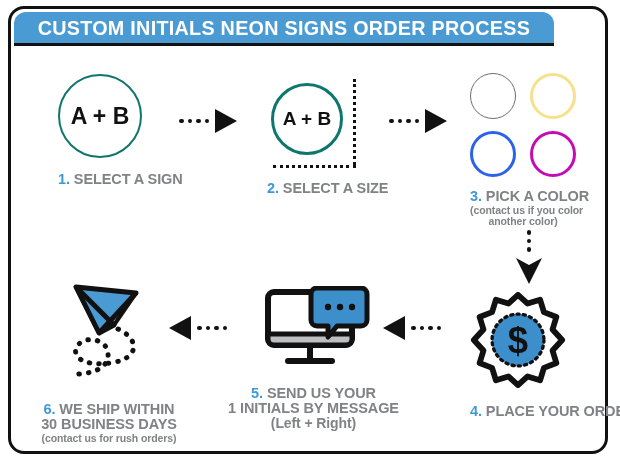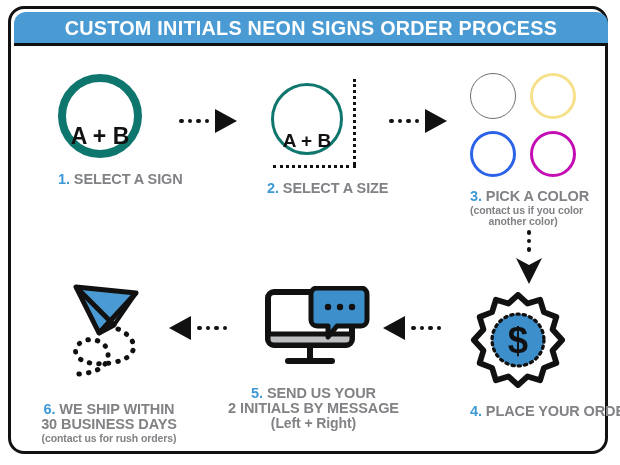--- a/index.html
+++ b/index.html
@@ -12,21 +12,21 @@
   #card{
     position:absolute;left:8px;top:6px;
     width:600px;height:448px;
     border:3px solid #111111;
     border-radius:16px;
     box-sizing:border-box;
     background:#ffffff;
   }
   #header{
     position:absolute;left:3px;top:3px;
-    width:594px;height:31px;
+    width:540px;height:31px;
     background:#4a9bd4;
     border-bottom:3px solid #111111;
     border-top-left-radius:12px;border-top-right-radius:12px;
     display:flex;align-items:center;justify-content:center;
     overflow:hidden;
   }
   #header-title{
     color:#ffffff;
     font-size:21px;
     font-weight:bold;
@@ -54,23 +54,23 @@
     color:#808285;
     line-height:1.08;
     margin-top:1px;
     letter-spacing:-0.1px;
   }
   .cap-line{display:block;}
 
   
   .sign-circle{
     width:84px;height:84px;border-radius:50%;
-    border:8px solid #0f766e;
+    border:2px solid #0f766e;
     box-sizing:border-box;
-    display:flex;align-items:flex-end;justify-content:center;
+    display:flex;align-items:center;justify-content:center;
     background:#fff;
   }
   .sign-circle.thin{border-width:3px;width:72px;height:72px;}
   .sign-text{
     font-size:23px;font-weight:bold;color:#111;letter-spacing:0px;
     font-family:"Liberation Sans", sans-serif;
   }
   .sign-circle.thin .sign-text{font-size:19px;}
 
   
@@ -211,21 +211,21 @@
         <line x1="56" y1="59" x2="56" y2="73" stroke="#111111" stroke-width="6"></line>
         <line x1="34" y1="75" x2="78" y2="75" stroke="#111111" stroke-width="6" stroke-linecap="round"></line>
         <path d="M63 2 h44 a6 6 0 0 1 6 6 v26 a6 6 0 0 1 -6 6 h-24 l-9 11 v-11 h-11 a6 6 0 0 1 -6 -6 v-26 a6 6 0 0 1 6 -6 Z" fill="#3d8fcc" stroke="#111111" stroke-width="5" stroke-linejoin="round"></path>
         <circle cx="74" cy="21" r="3.2" fill="#111111"></circle>
         <circle cx="86" cy="21" r="3.2" fill="#111111"></circle>
         <circle cx="98" cy="21" r="3.2" fill="#111111"></circle>
       </svg>
     </div>
     <div class="caption" style="margin-top:16px;width:175px;">
       <span class="cap-line"><span class="num">5.</span> <span>SEND US YOUR</span></span>
-      <span class="cap-line">2 INITIALS BY MESSAGE</span>
+      <span class="cap-line">1 INITIALS BY MESSAGE</span>
       <span class="cap-line" style="font-size:14px;">(Left + Right)</span>
     </div>
   </div>
 
   <div class="step arrow-r" style="left:158px;top:307px;">
     <span class="tri-l"></span>
     <span class="dot"></span>
     <span class="dot"></span>
     <span class="dot"></span>
     <span class="dot"></span>

